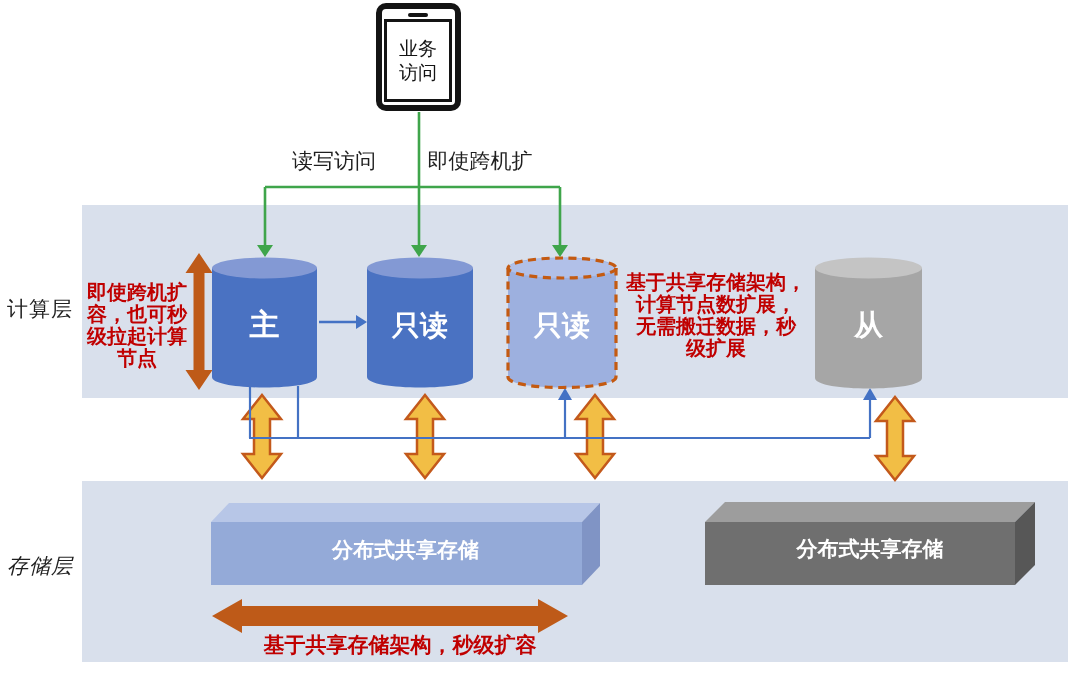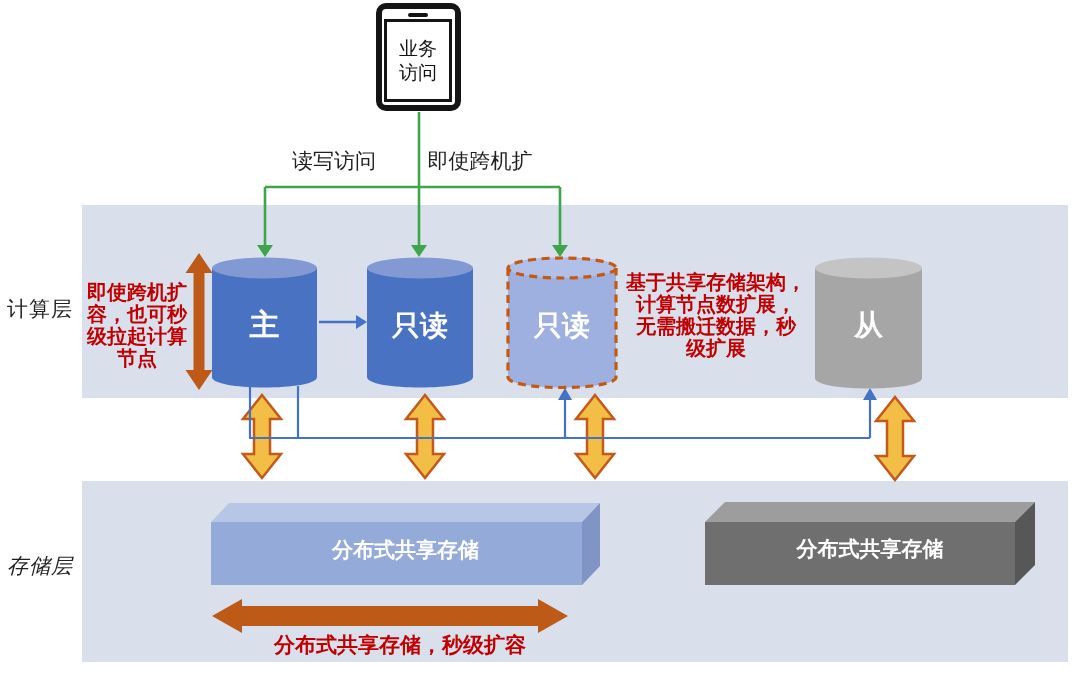--- a/index.html
+++ b/index.html
@@ -133,18 +133,18 @@
     <div>容，也可秒</div>
     <div>级拉起计算</div>
     <div>节点</div>
   </div>
   <div class="lbl red red-lines" style="left:618px;top:271px;width:196px;">
     <div>基于共享存储架构，</div>
     <div>计算节点数扩展，</div>
     <div>无需搬迁数据，秒</div>
     <div>级扩展</div>
   </div>
-  <div class="lbl red" style="left:250px;top:631px;width:300px;font-size:21px;">分布式共享存储，秒级扩容</div>
+  <div class="lbl red" style="left:250px;top:631px;width:300px;font-size:21px;">基于共享存储架构，秒级扩容</div>
 
   <div class="lbl box-lbl" style="left:211px;top:536px;width:389px;">分布式共享存储</div>
   <div class="lbl box-lbl" style="left:705px;top:535px;width:330px;">分布式共享存储</div>
 
 </div>
 
 </body></html>

